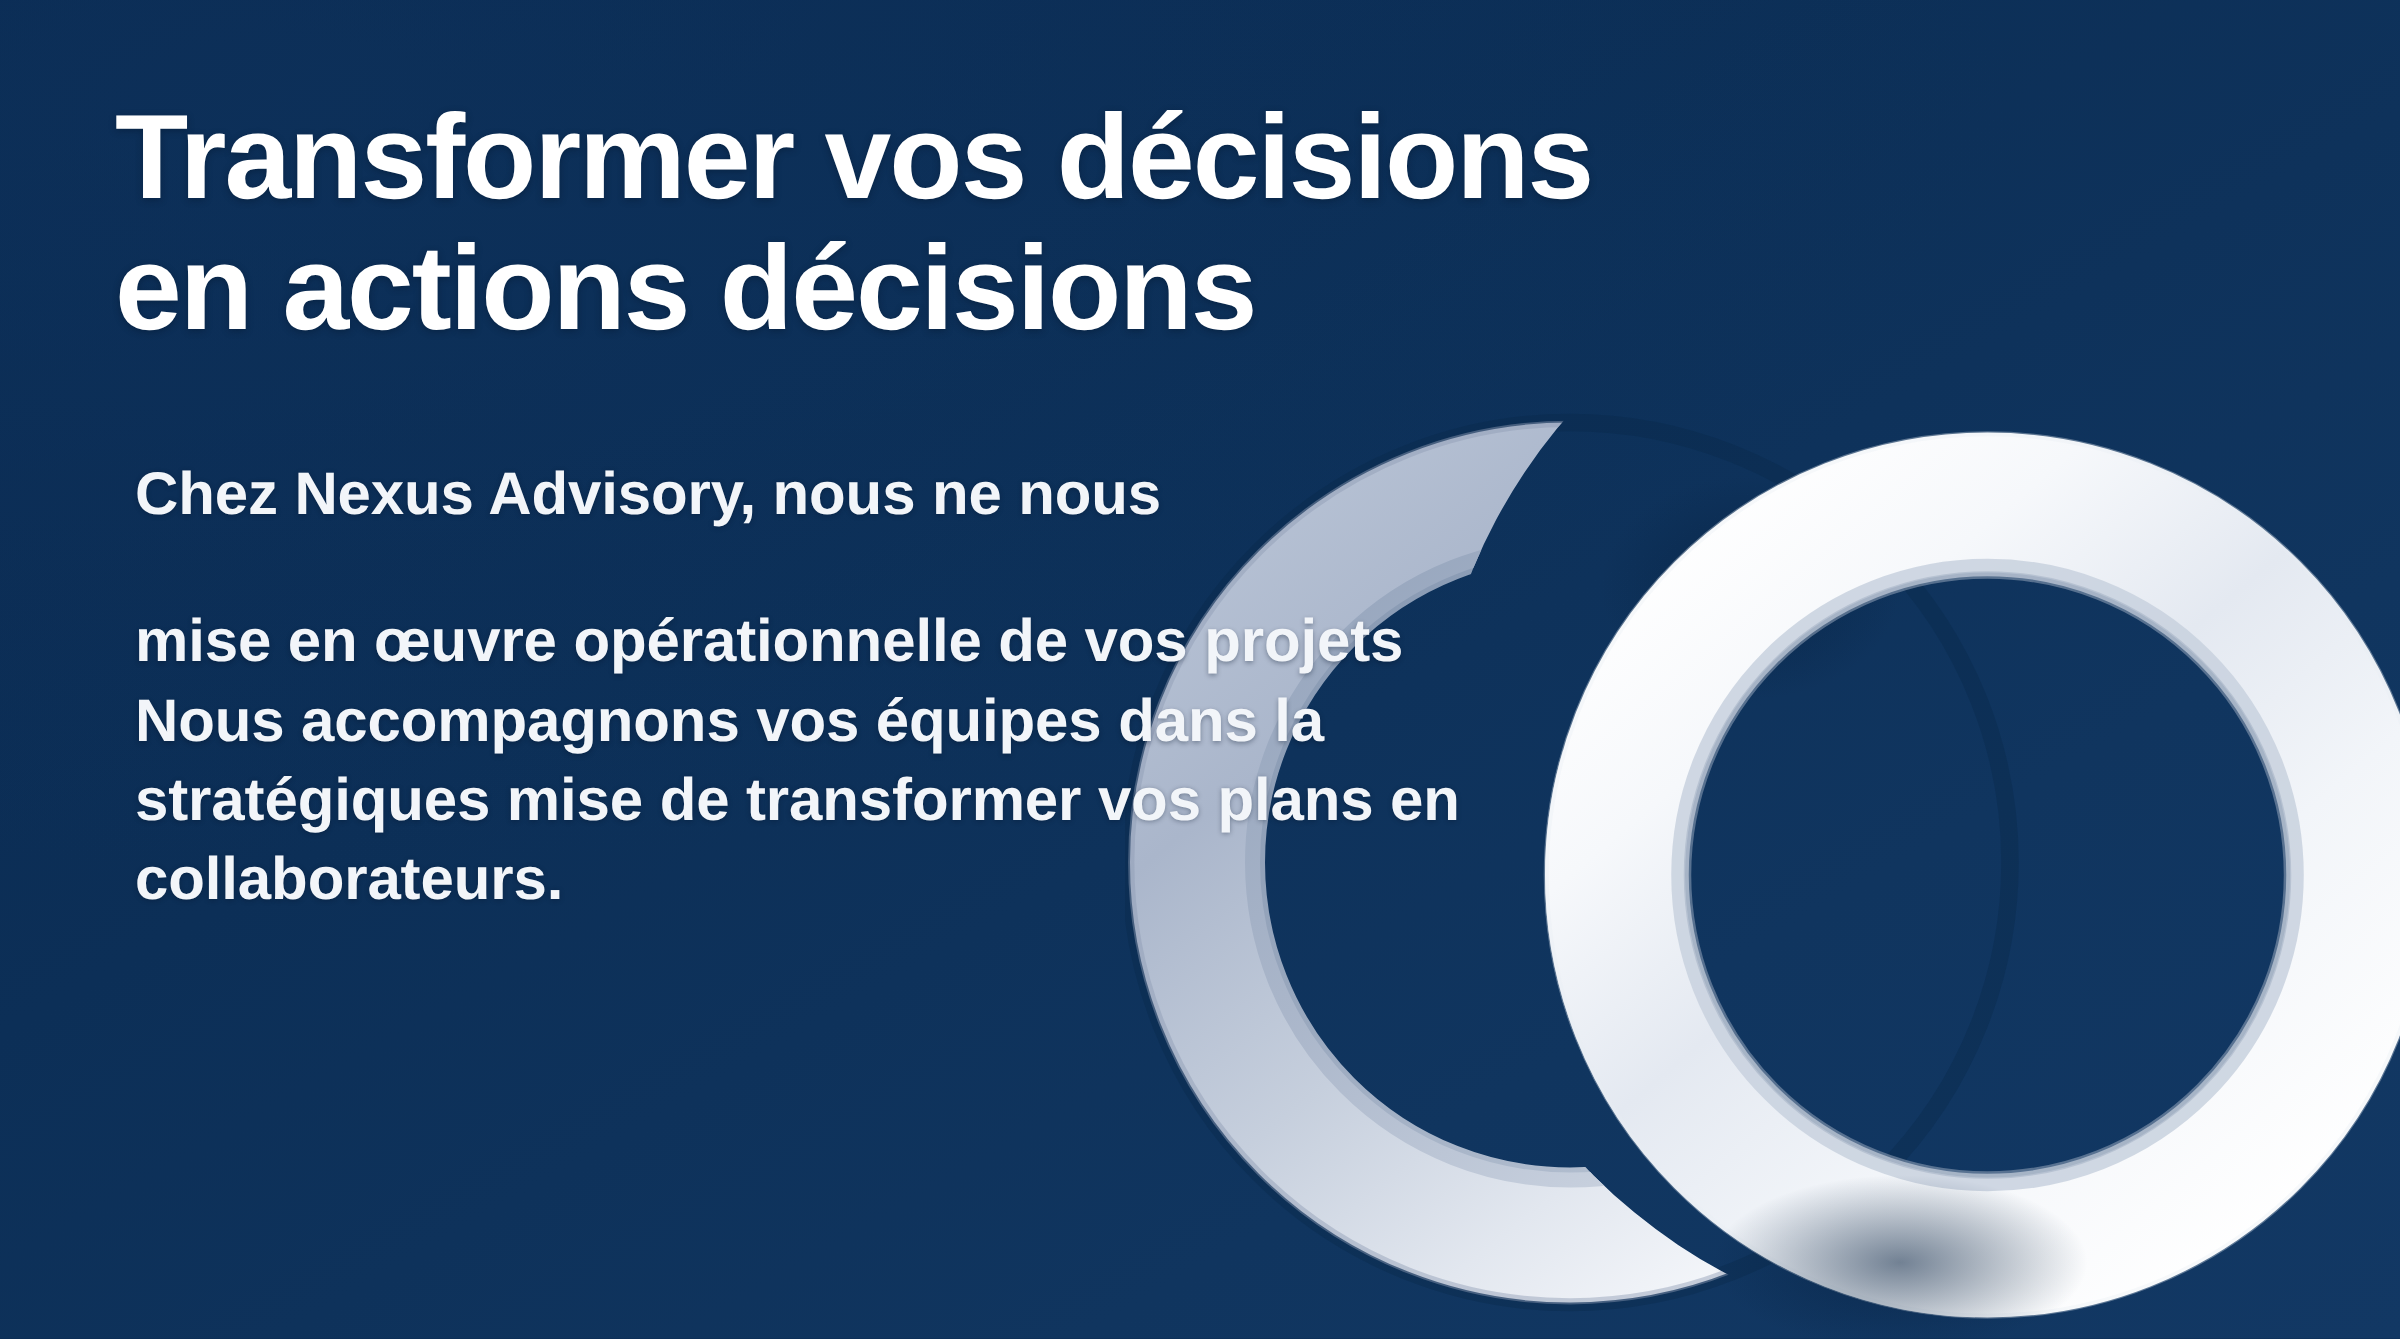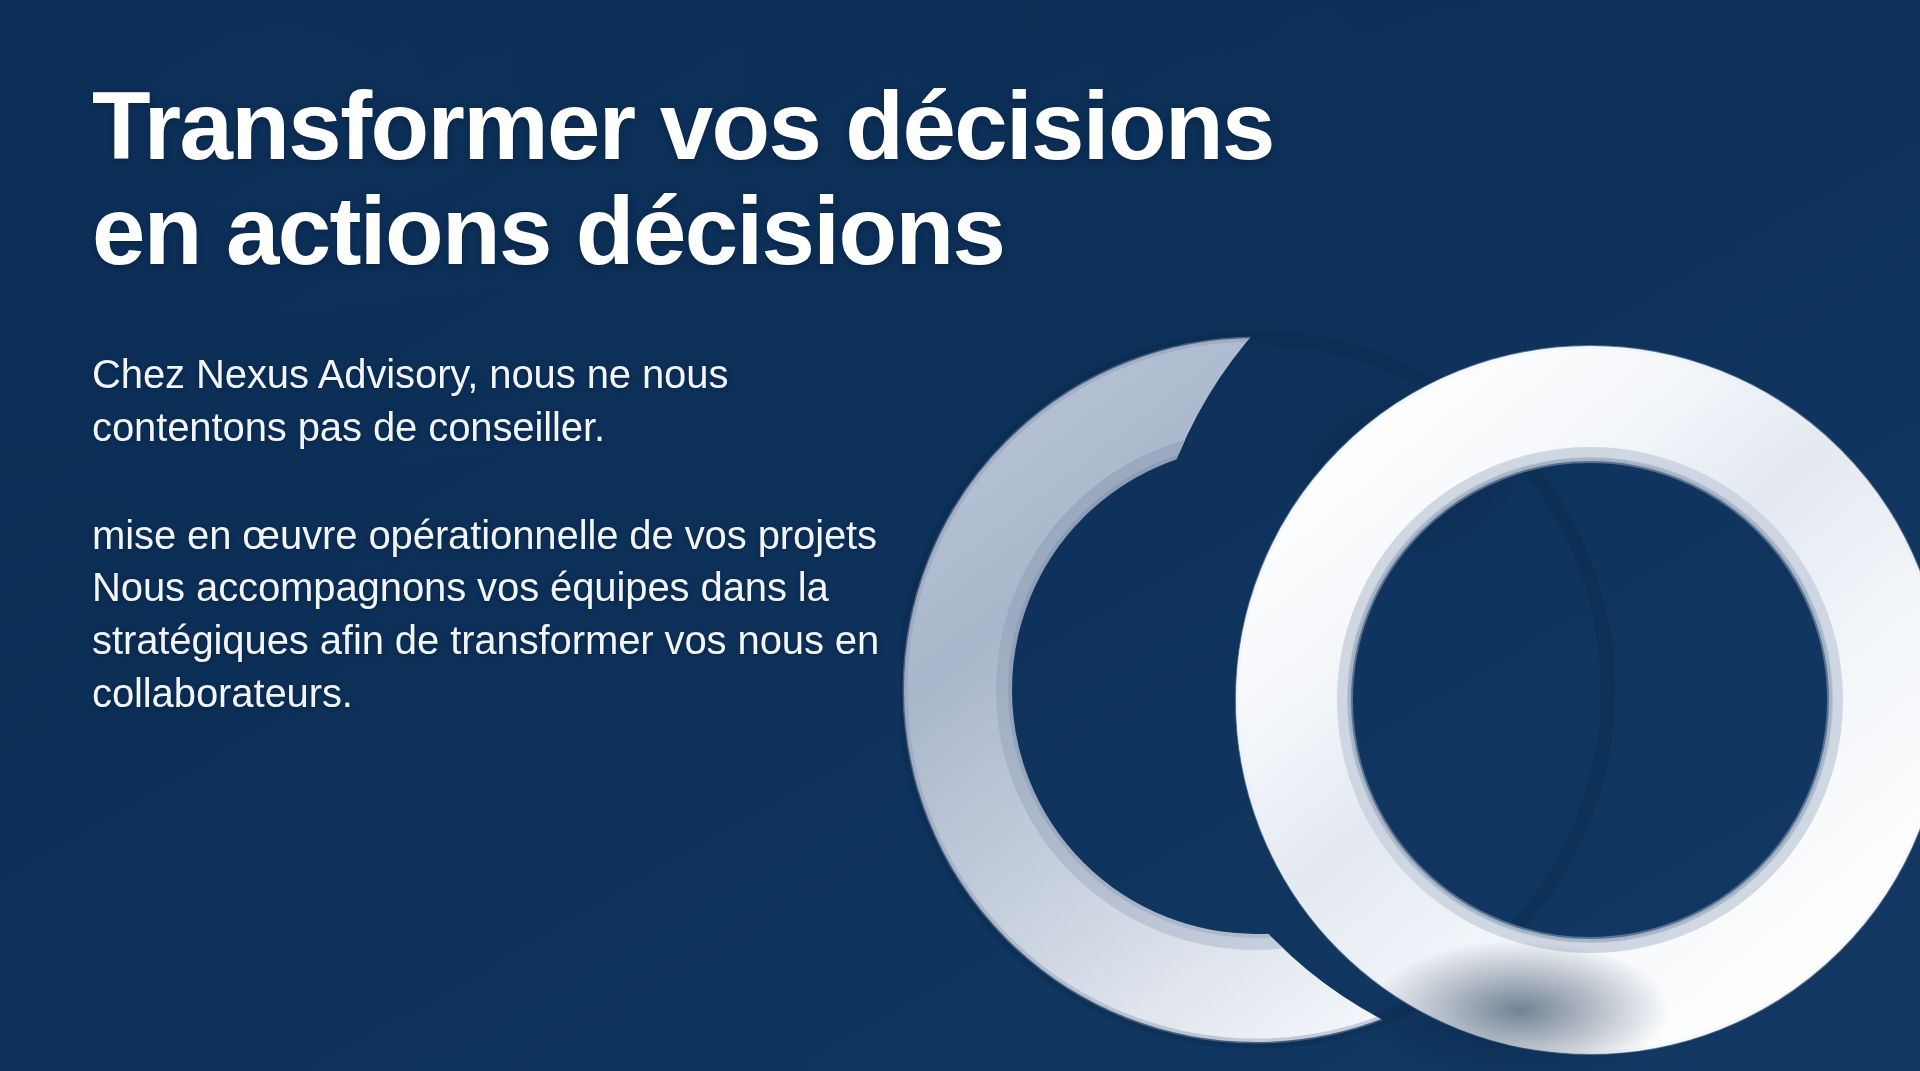--- a/index.html
+++ b/index.html
@@ -54,24 +54,24 @@
   }
   #page-title .tline { display: block; white-space: nowrap; }
 
   #body-copy {
     position: absolute;
     top: 348px;
     left: 0;
     width: 860px;
   }
   .para {
-    margin: 0;
+    margin: 16px;
     color: #f2f5f9;
-    font-size: 40px;
-    font-weight: 400;
+    font-size: 48px;
+    font-weight: 700;
     line-height: 1.32;
     letter-spacing: -0.1px;
     text-shadow: 0 1px 4px rgba(3,18,38,0.35);
   }
   .para .bline { display: block; white-space: nowrap; }
   #para-2 { margin-top: 55px; }
 </style>
 </head>
 <body>
 
@@ -164,26 +164,25 @@
 
     <h1 id="page-title">
       <span class="tline">Transformer vos décisions</span>
       <span class="tline">en actions décisions</span>
     </h1>
 
     <div id="body-copy">
 
       <p class="para" id="para-1">
         <span class="bline">Chez Nexus Advisory, nous ne nous</span>
-        <span class="bline">contentons pas de conseiller.</span>
       </p>
 
       <p class="para" id="para-2">
         <span class="bline">mise en œuvre opérationnelle de vos projets</span>
         <span class="bline">Nous accompagnons vos équipes dans la</span>
-        <span class="bline">stratégiques afin de transformer vos nous en</span>
+        <span class="bline">stratégiques mise de transformer vos plans en</span>
         <span class="bline">collaborateurs.</span>
       </p>
 
     </div>
   </div>
 
 </div>
 
 </body></html>

